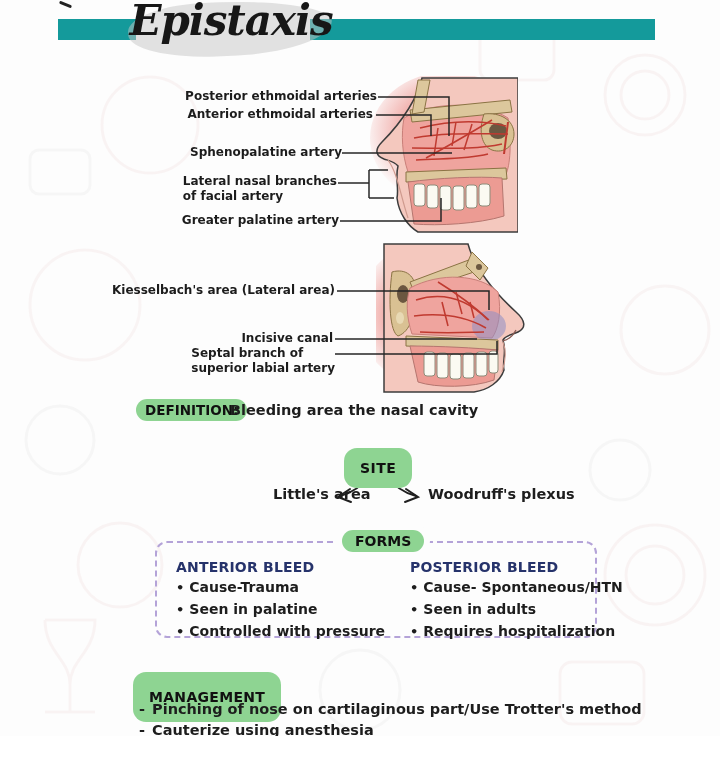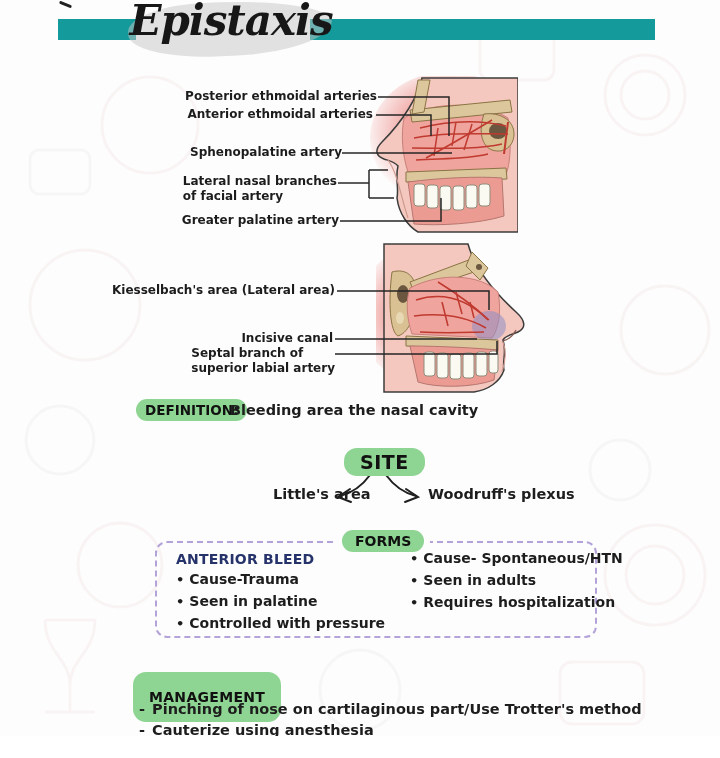--- a/index.html
+++ b/index.html
@@ -33,34 +33,34 @@
     color:#1c1c1c;white-space:pre-line;text-align:left;
   }
 
   
   .pill{
     position:absolute;background:var(--green,#8ed492);color:#111;
     font-weight:700;border-radius:13px;white-space:nowrap;
   }
   .def-badge{left:136px;top:399px;font-size:13.5px;padding:3px 9px;}
   .def-text{position:absolute;left:230px;top:402px;font-size:14.5px;font-weight:600;}
-  .site-badge{left:344px;top:448px;font-size:19px;padding:3px 16px;letter-spacing:.5px;}
+  .site-badge{left:344px;top:448px;font-size:14px;padding:12px 16px;letter-spacing:.5px;}
   .site-left{position:absolute;left:245px;top:486px;font-size:14.5px;font-weight:600;margin-left:28px;}
   .site-right{position:absolute;left:428px;top:486px;font-size:14.5px;font-weight:600;}
 
   
   .forms-box{
     position:absolute;left:155px;top:541px;width:438px;height:93px;
     border:2px dashed var(--purple,#b4a3d8);border-radius:12px;
   }
   .forms-badge{left:342px;top:530px;font-size:14px;padding:3px 13px;box-shadow:0 0 0 6px #fdfdfd;}
   .forms-col{position:absolute;}
   .forms-col.c0{left:176px;top:551px;}
   .forms-col.c1{left:410px;top:551px;}
-  .forms-col h3{margin:0 0 5px 0;font-size:14px;font-weight:700;color:var(--navy,#26336b);letter-spacing:.2px;}
+  .forms-col h3{margin:8px 0 5px 0;font-size:14px;font-weight:700;color:var(--navy,#26336b);letter-spacing:.2px;}
   .forms-col ul{margin:0;padding:0;list-style:none;}
   .forms-col li{display:flex;gap:5px;align-items:baseline;font-size:14px;font-weight:600;margin-bottom:7px;line-height:15px;}
   .bullet{font-size:13px;}
 
   
   .mgmt-badge{left:133px;top:672px;font-size:14px;padding:17px 16px;letter-spacing:.3px;}
   .mgmt-list{position:absolute;left:139px;top:699px;font-size:14.5px;font-weight:600;line-height:21px;}
   .mgmt-item{display:flex;gap:7px;}
 
   .bottombar{position:absolute;left:98px;top:753px;width:334px;height:5px;background:var(--teal,#149a9b);}
@@ -236,20 +236,21 @@
           <span>Seen in palatine</span>
         </li>
       <li>
           <span class="bullet">•</span>
           <span>Controlled with pressure</span>
         </li>
     </ul>
   </div>
 
   <div class="forms-col c1">
+    <h3>POSTERIOR BLEED</h3>
     <ul>
       <li>
           <span class="bullet">•</span>
           <span>Cause- Spontaneous/HTN</span>
         </li>
       <li>
           <span class="bullet">•</span>
           <span>Seen in adults</span>
         </li>
       <li>

